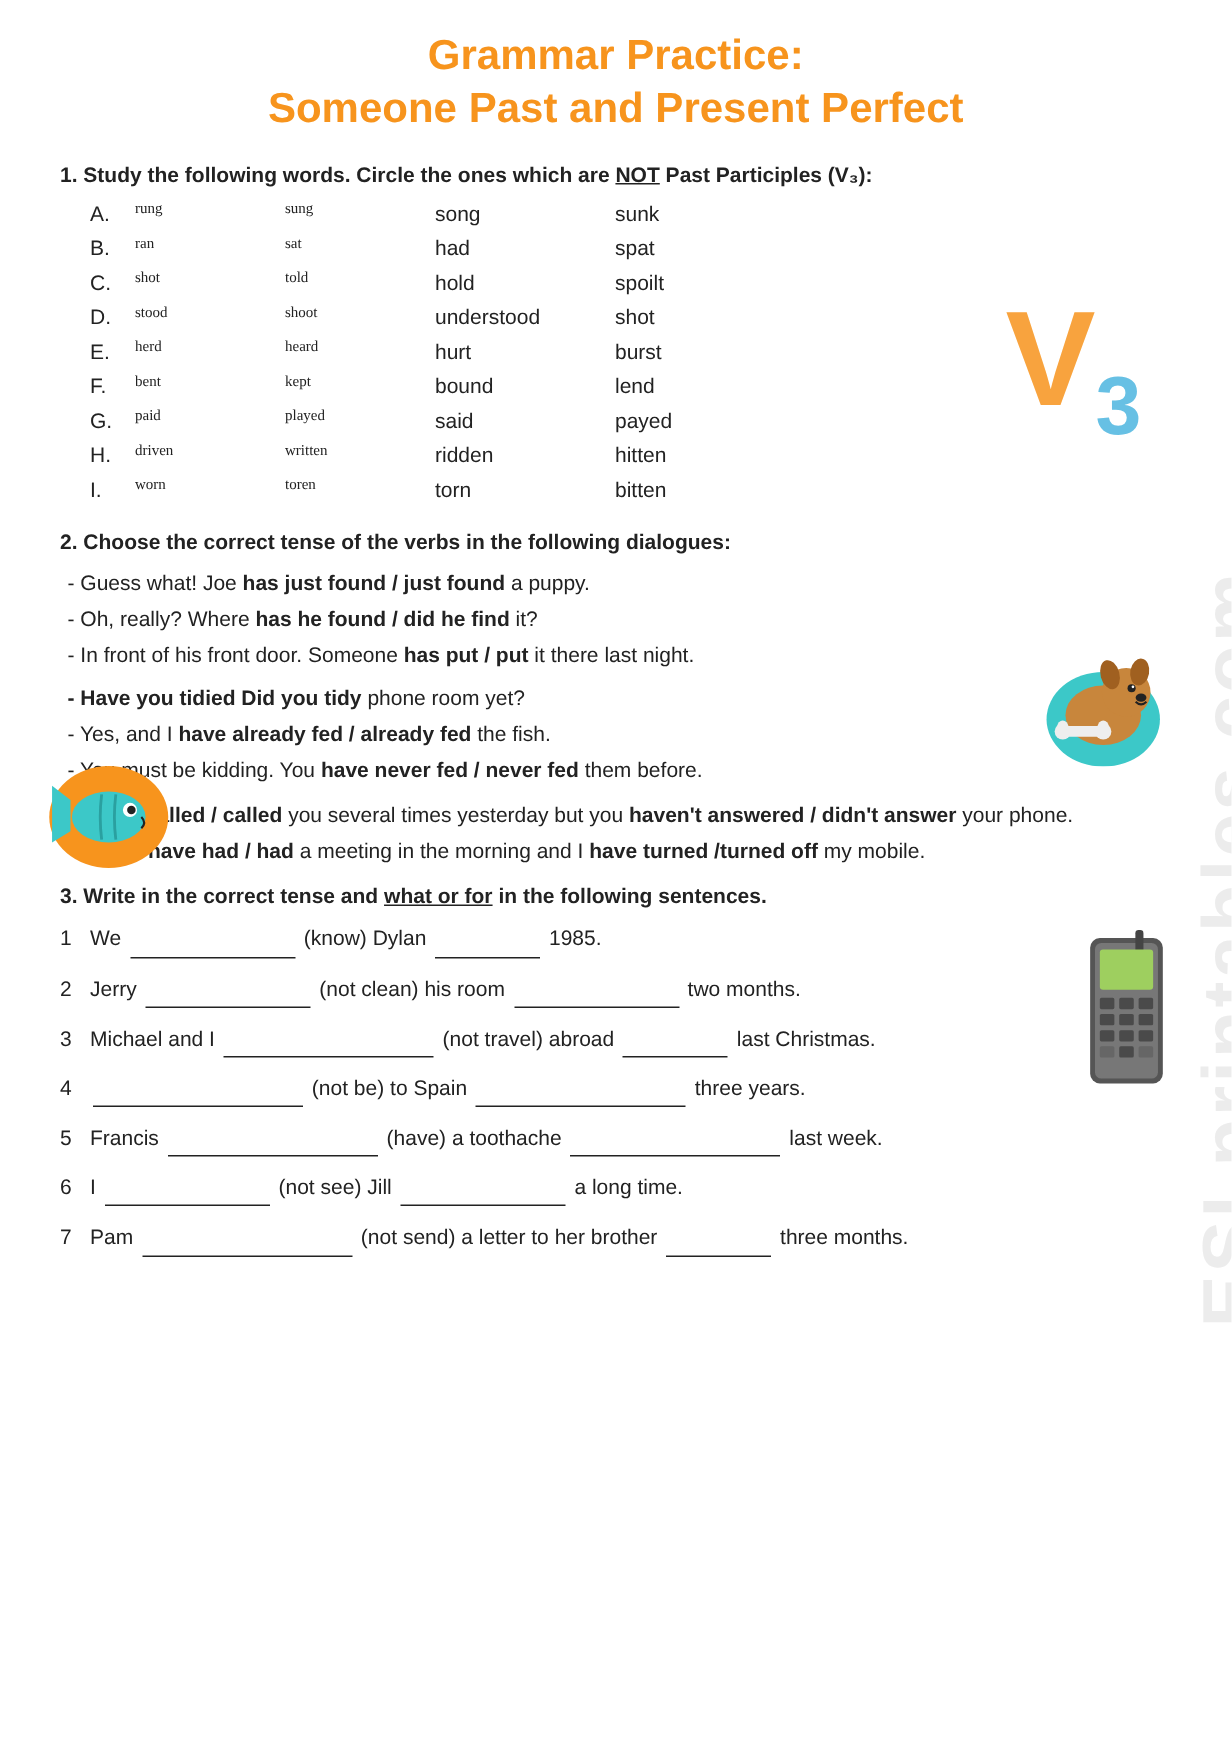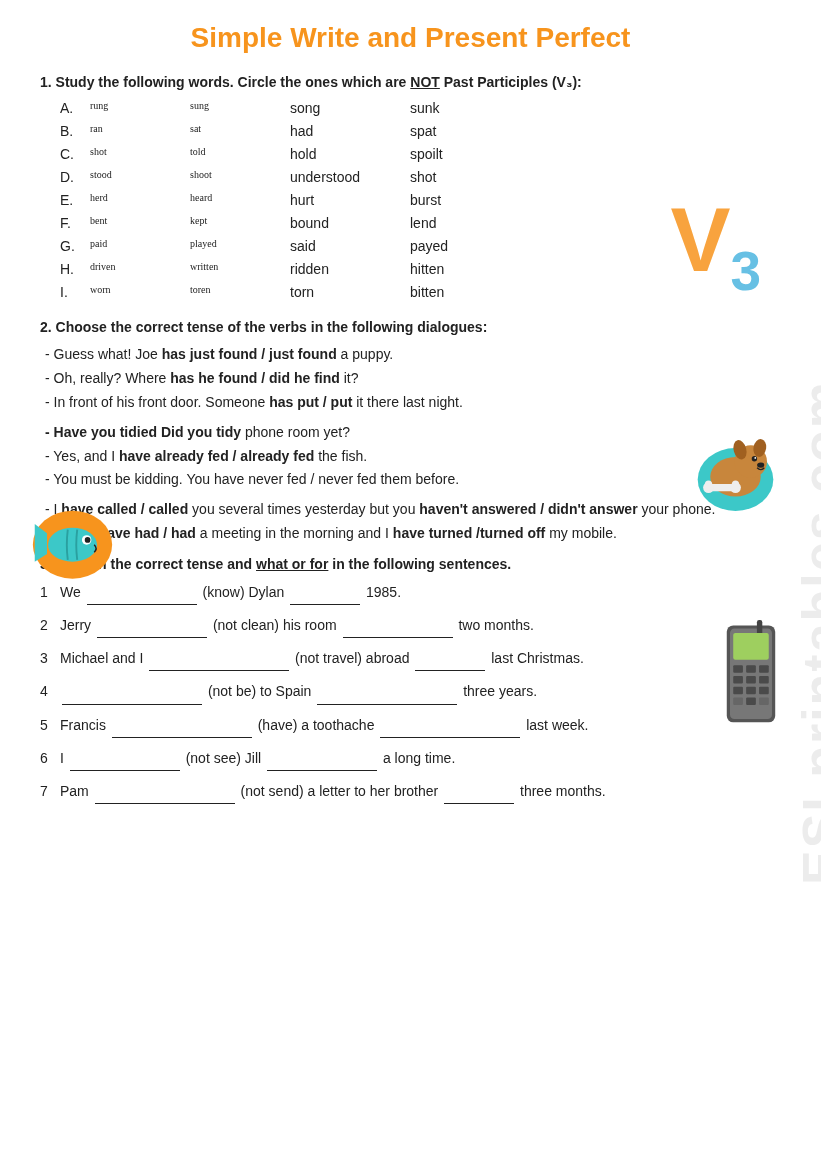--- a/index.html
+++ b/index.html
@@ -161,21 +161,22 @@
       letter-spacing: 2px;
       font-family: Arial, sans-serif;
     }
 
     .sep { margin-bottom: 10px; }
   </style>
 </head>
 <body>
 
 <div class="title-block">
-  <div class="title-line2">Simple Write and Present Perfect</div>
+  <div class="title-line1">Grammar Practice:</div>
+  <div class="title-line2">Someone Past and Present Perfect</div>
 </div>
 
 <div class="v3-badge">
   <span>V</span><span class="v3-sub">3</span>
 </div>
 
 <div class="section">
   <div class="section-title">
     <span>1. Study the following words. Circle the ones which are </span><u>NOT</u><span> Past Participles (V₃):</span>
   </div>
@@ -322,21 +323,21 @@
   <div class="section-title">
     <span>2. Choose the correct tense of the verbs in the following dialogues:</span>
   </div>
   <div class="dialogue-block" id="dialogue-block">
       <div style="line-height: 1.7;"><span>- Guess what! Joe </span><span style="font-weight: bold;">has just found / just found</span><span> a puppy.</span></div>
       <div style="line-height: 1.7;"><span>- Oh, really? Where </span><span style="font-weight: bold;">has he found / did he find</span><span> it?</span></div>
       <div style="line-height: 1.7;"><span>- In front of his front door. Someone </span><span style="font-weight: bold; text-align: right;">has put / put</span><span> it there last night.</span></div>
       <div style="height: 6px;"></div>
       <div style="line-height: 1.7;"><span style="font-weight: bold;">- Have you tidied    Did you tidy</span><span> phone room yet?</span></div>
       <div style="line-height: 1.7;"><span>- Yes, and I  </span><span style="font-weight: bold;">have already fed / already fed</span><span> the fish.</span></div>
-      <div style="line-height: 1.7;"><span>- You must be kidding. You  </span><span style="font-weight: normal;">have never fed / never fed</span><span> them before.</span></div>
+      <div style="line-height: 1.7;"><span>- You must be kidding. You  </span><span style="font-weight: bold;">have never fed / never fed</span><span> them before.</span></div>
       <div style="height: 6px;"></div>
       <div style="line-height: 1.7;"><span>- I </span><span style="font-weight: bold;">have called / called</span><span> you several times yesterday but you </span><span style="font-weight: bold;">haven't answered / didn't answer</span><span> your phone.</span></div>
       <div style="line-height: 1.7;"><span>- Sorry I </span><span style="font-weight: bold;">have had / had</span><span> a meeting in the morning and I </span><span style="font-weight: bold;">have turned /turned off</span><span> my mobile.</span></div>
     </div>
 </div>
 
 <div class="section sentences-section">
   <div class="section-title">
     <span>3. Write in the correct tense and </span><u>what or for</u><span> in the following sentences.</span>
   </div>

